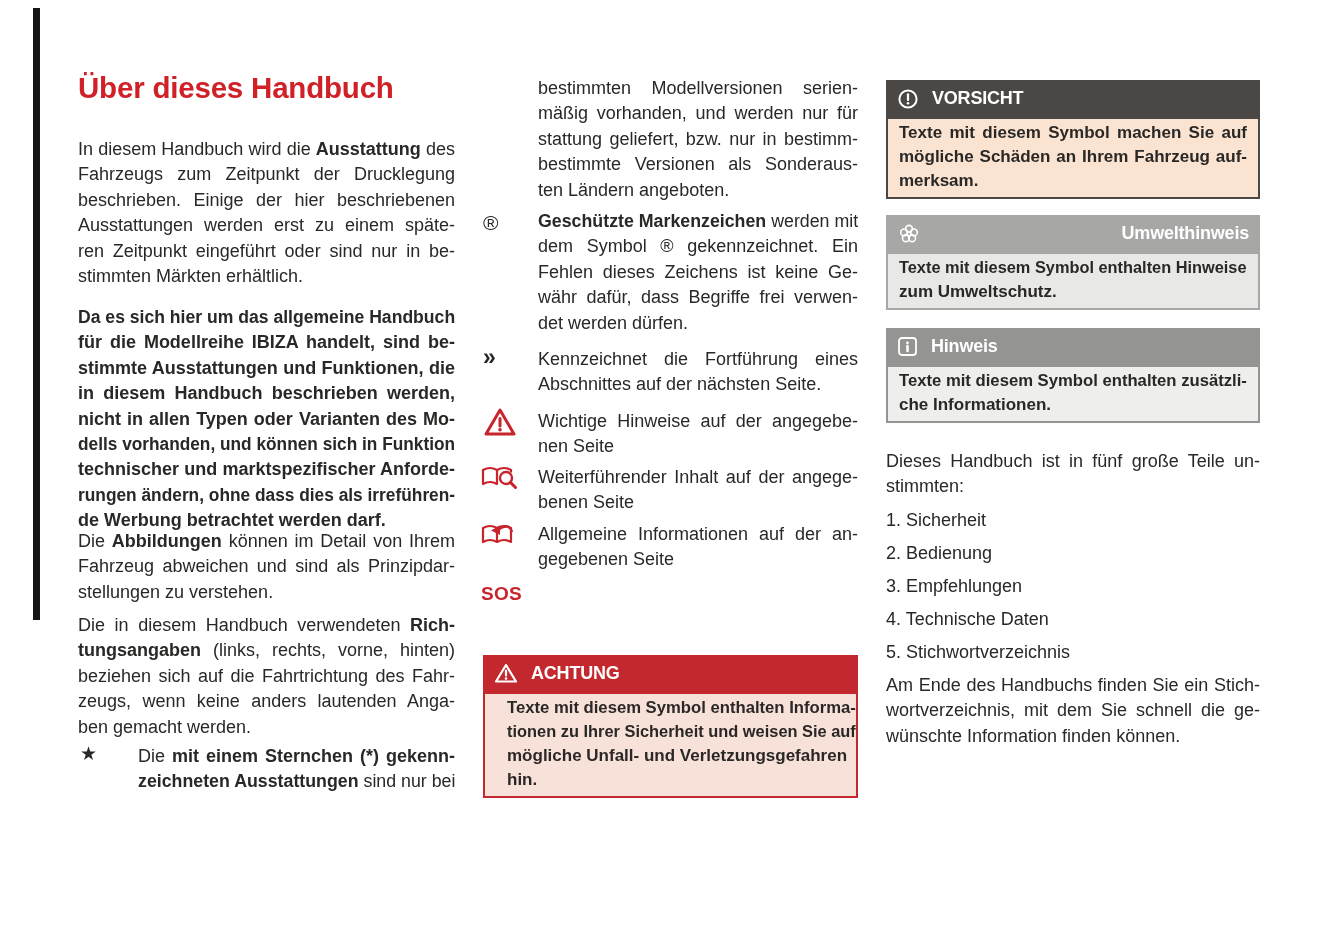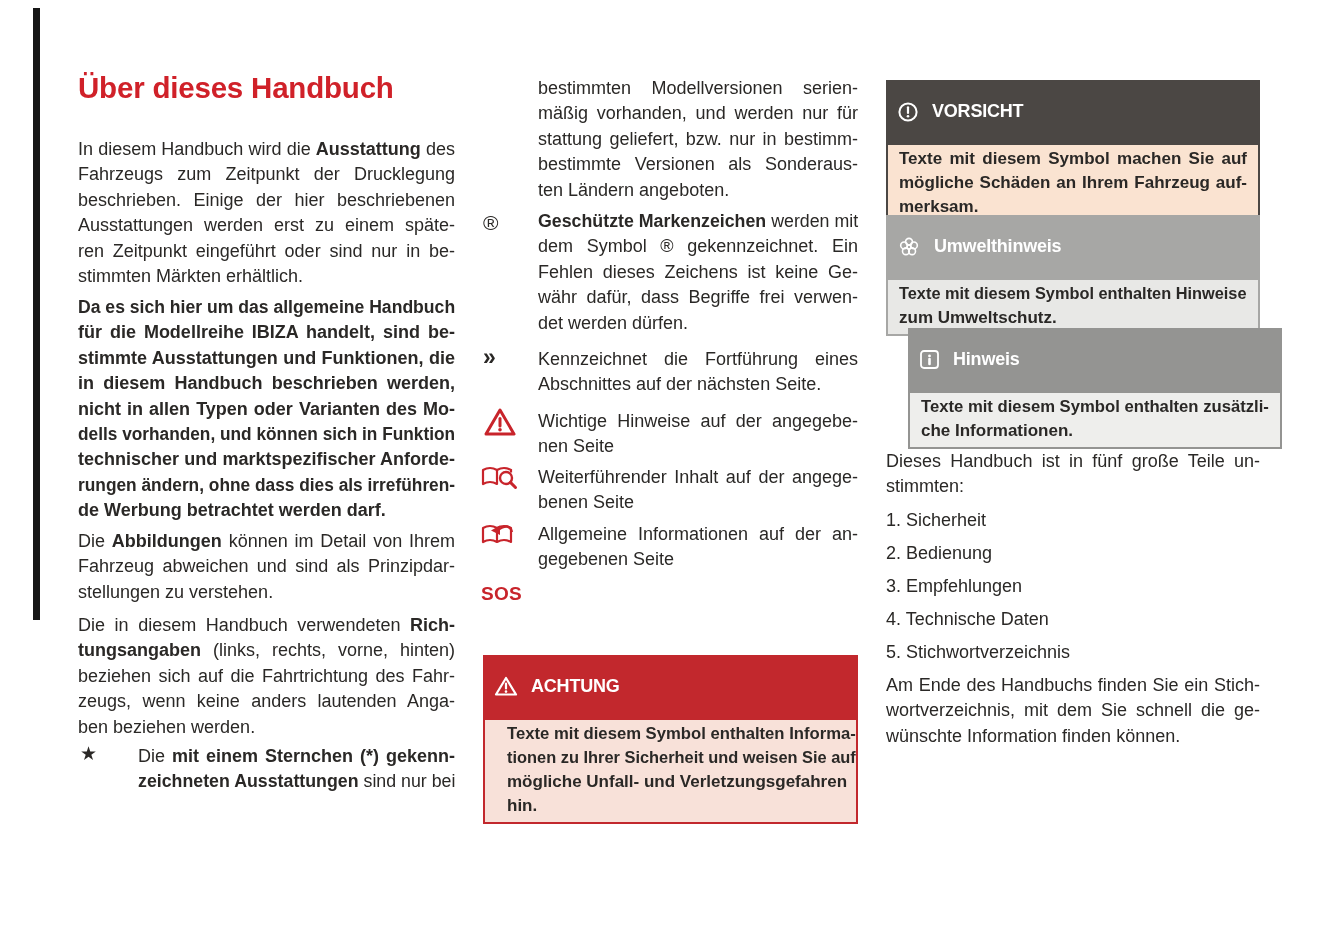--- a/index.html
+++ b/index.html
@@ -4,35 +4,35 @@
 <style>
   html,body{margin:0;padding:0;background:#fff;}
   .page{position:relative;width:1338px;height:880px;background:#fff;overflow:hidden;
         font-family:"Liberation Sans","DejaVu Sans",sans-serif;color:var(--text,#2a2826);}
   .edge-mark{position:absolute;left:33px;top:8px;width:7px;height:612px;background:#161616;}
   .heading{position:absolute;left:78px;top:71px;margin:0;font-size:29.5px;font-weight:bold;
            color:var(--red_heading,#d02129);letter-spacing:-0.2px;white-space:nowrap;}
   .block{position:absolute;font-size:18px;line-height:25.4px;}
   .line{white-space:nowrap;text-align:justify;text-align-last:justify;}
   .line.last{text-align-last:left;}
-  .bold{font-weight:bold;}
+  .bold{font-weight:bold;margin-top:10px;}
   .icon-cell{position:absolute;}
   .glyph-reg{font-size:21px;line-height:24px;}
   .glyph-next{font-size:23px;font-weight:bold;line-height:24px;letter-spacing:-1px;}
   .glyph-sos{font-size:19px;font-weight:bold;color:var(--red,#c8242b);letter-spacing:0.3px;}
   .glyph-star{font-size:19px;}
   .box{position:absolute;width:374px;}
-  .box-header{display:flex;align-items:center;gap:13px;height:29px;padding:17px 11px;color:#fff;
+  .box-header{display:flex;align-items:center;gap:13px;height:29px;padding:4px 11px;color:#fff;
               font-weight:bold;font-size:18px;letter-spacing:-0.2px;}
   .box-body{padding:2px 11px 4px;font-size:17px;font-weight:bold;line-height:24px;border:2px solid;}
   .attention .box-header{background:var(--red_box,#c2282d);}
   .attention .box-body{background:var(--attention_bg,#f8e1d9);border-color:var(--red_box,#c2282d);padding-left:22px;}
   .caution .box-header{background:var(--caution_hdr,#4b4744);}
   .caution .box-body{background:var(--caution_bg,#fae3d1);border-color:var(--caution_hdr,#4b4744);}
-  .env .box-header{background:var(--env_hdr,#a7a7a5);}
+  .env .box-header{background:var(--env_hdr,#a7a7a5);justify-content:space-between;}
   .env .box-body{background:var(--env_bg,#e8e8e6);border-color:var(--env_hdr,#a7a7a5);}
   .note .box-header{background:var(--note_hdr,#949492);}
   .note .box-body{background:var(--note_bg,#eeeeec);border-color:var(--note_hdr,#949492);}
   .toc-item{margin-bottom:7.6px;white-space:nowrap;}
   svg{display:block;}
 </style>
 </head>
 <body>
 
 <div class="page">
@@ -62,21 +62,21 @@
   <div class="block" style="left:78px;top:529px;width:377px;">
       <div class="line">Die <b>Abbildungen</b> können im Detail von Ihrem</div>
       <div class="line">Fahrzeug abweichen und sind als Prinzipdar-</div>
       <div class="line last">stellungen zu verstehen.</div>
     </div>
   <div class="block" style="left:78px;top:613px;width:377px;">
       <div class="line">Die in diesem Handbuch verwendeten <b>Rich-</b></div>
       <div class="line"><b>tungsangaben</b> (links, rechts, vorne, hinten)</div>
       <div class="line">beziehen sich auf die Fahrtrichtung des Fahr-</div>
       <div class="line">zeugs, wenn keine anders lautenden Anga-</div>
-      <div class="line last">ben beziehen werden.</div>
+      <div class="line last">ben gemacht werden.</div>
     </div>
   <div class="icon-cell glyph-star" style="left:80px;top:742px;">★</div>
   <div class="block" style="left:138px;top:744px;width:317px;">
       <div class="line">Die <b>mit einem Sternchen (*) gekenn-</b></div>
       <div class="line" style="transform-origin: 0px 50%; transform: scaleX(0.987539);"><b>zeichneten Ausstattungen</b> sind nur bei</div>
     </div>
 
   <div class="block" style="left:538px;top:76px;width:320px;">
       <div class="line">bestimmten Modellversionen serien-</div>
       <div class="line">mäßig vorhanden, und werden nur für</div>
@@ -190,21 +190,21 @@
         </svg>
       </span>
       <span>Umwelthinweis</span>
     </div>
     <div class="box-body">
         <div class="line" style="transform-origin: 0px 50%; transform: scaleX(0.961326);">Texte mit diesem Symbol enthalten Hinweise</div>
         <div class="line last">zum Umweltschutz.</div>
       </div>
   </div>
 
-  <div class="box note" style="left:886px;top:328px;margin-left:22px;">
+  <div class="box note" style="left:886px;top:328px;">
     <div class="box-header">
       <span>
         <svg width="21" height="21" viewBox="0 0 21 21">
           <rect x="2" y="2" width="17" height="17" rx="3" fill="none" stroke="#ffffff" stroke-width="1.8"></rect>
           <circle cx="10.5" cy="6.9" r="1.4" fill="#ffffff"></circle>
           <path d="M10.5 10 L10.5 15" stroke="#ffffff" stroke-width="2.6" stroke-linecap="round"></path>
         </svg>
       </span>
       <span>Hinweis</span>
     </div>

